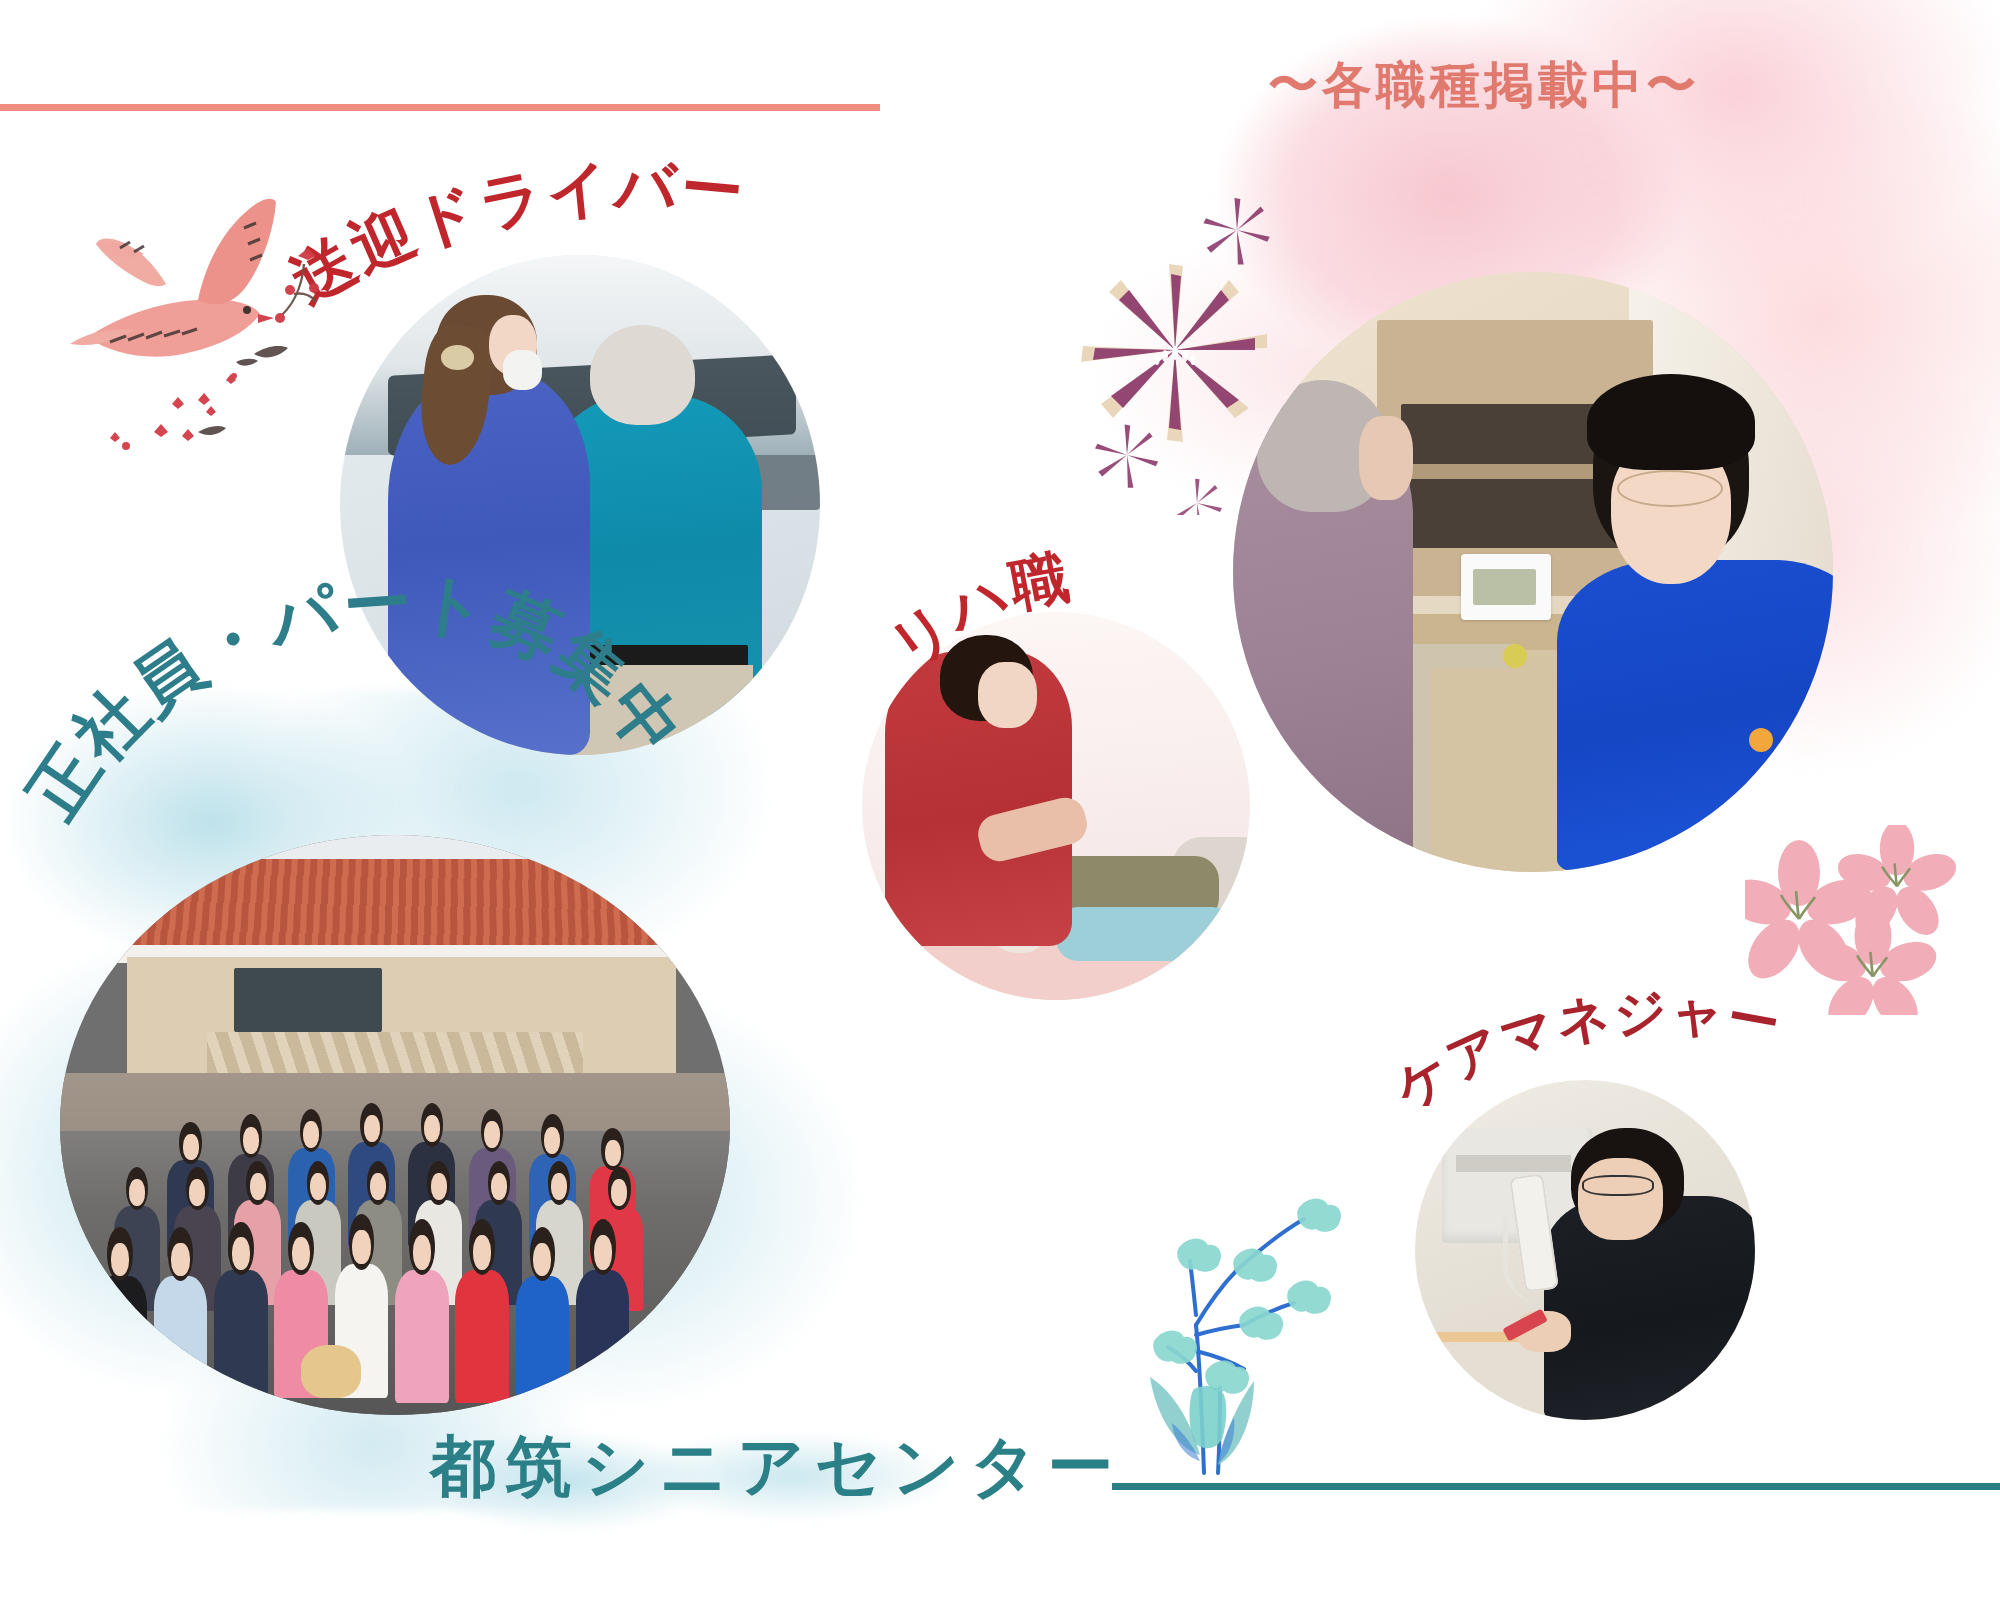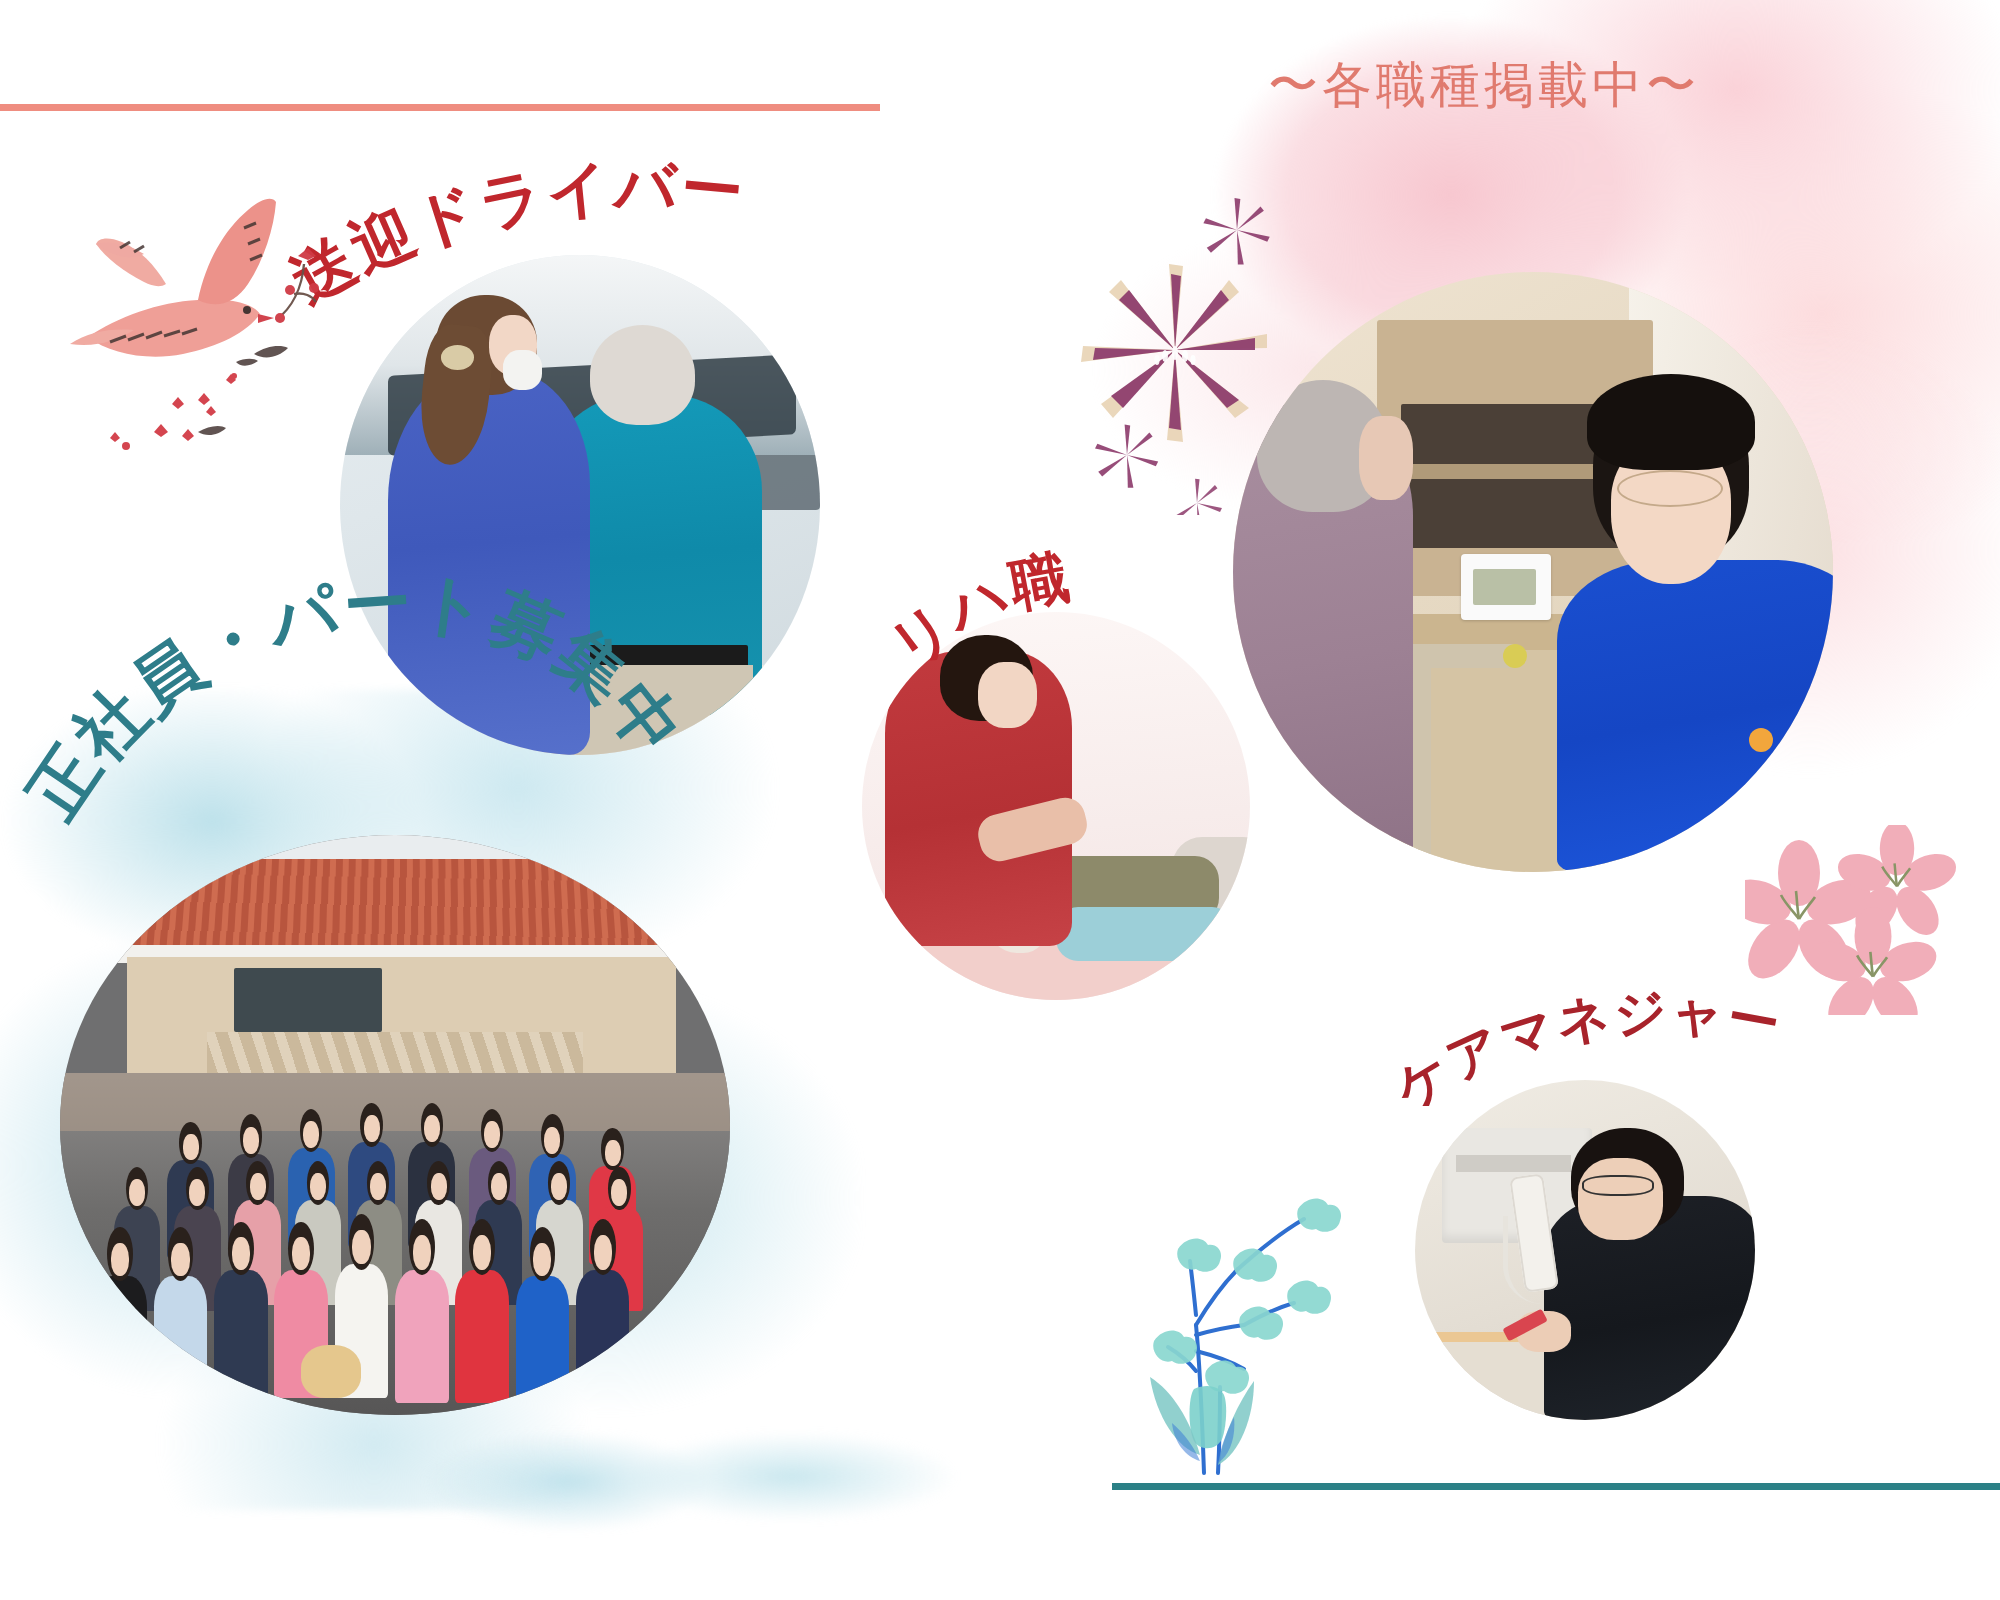--- a/index.html
+++ b/index.html
@@ -150,21 +150,21 @@
   
   .arcwrap{position:absolute;pointer-events:none;}
   .arcwrap svg{overflow:visible;display:block;}
   .arctext{
     font-family:"Liberation Serif","DejaVu Serif",serif;
     font-weight:700;
     letter-spacing:2px;
   }
 
   
-  .txt{position:absolute;white-space:nowrap;font-weight:400;}
+  .txt{position:absolute;white-space:nowrap;font-weight:700;}
   #tagline{
     left:1268px;top:52px;font-size:50px;color:#e07a6e;
     letter-spacing:4px;font-family:"Liberation Serif","DejaVu Serif",serif;
   }
   #job-main-title{
     left:1452px;top:128px;font-size:82px;color:#6d3a5f;
     letter-spacing:6px;font-family:"Liberation Serif","DejaVu Serif",serif;
     text-shadow:0 1px 0 rgba(255,255,255,.25);
   }
 
@@ -344,20 +344,21 @@
 
   <div class="arcwrap" style="left:40px;top:580px;width:640px;height:260px;">
     <svg width="640" height="260" viewBox="0 0 640 260">
       <path id="arc-recruit" d="M 22,250 Q 120,72 330,48 Q 520,30 618,200" fill="none"></path>
       <text class="arctext" font-size="68" fill="#2e7d8a">
         <textPath href="#arc-recruit" startOffset="1%">正社員・パート募集中！</textPath>
       </text>
     </svg>
   </div>
 
+  <div class="txt" id="org-name" style="left:430px;top:1422px;font-size:66px;color:#2b7f86;letter-spacing:10px;">都筑シニアセンター</div>
 
   <svg class="deco" id="bird" viewBox="0 0 280 320">
     <g opacity="0.95">
       <path d="M40,205 C70,185 110,170 150,168 C185,166 205,172 212,182 C200,200 170,215 135,222 C100,229 62,222 40,205 Z" fill="#ef9a92"></path>
       <path d="M22,212 C40,200 62,196 86,198 C70,208 48,216 22,212 Z" fill="#f0a79e"></path>
       <path d="M150,168 C158,130 176,98 200,78 C214,66 224,64 228,70 C226,96 216,128 200,152 C188,170 170,178 150,168 Z" fill="#eb8d84"></path>
       <path d="M118,152 C106,132 92,118 74,110 C60,104 50,106 48,112 C58,126 76,140 96,150 C104,154 112,156 118,152 Z" fill="#f0a79e"></path>
       <path d="M48,112 C62,108 80,112 96,122 C84,128 66,126 48,112 Z" fill="#efa59d"></path>
       <circle cx="199" cy="178" r="4" fill="#3b2b28"></circle>
       <path d="M210,182 L226,186 L210,191 Z" fill="#cf3a45"></path>

